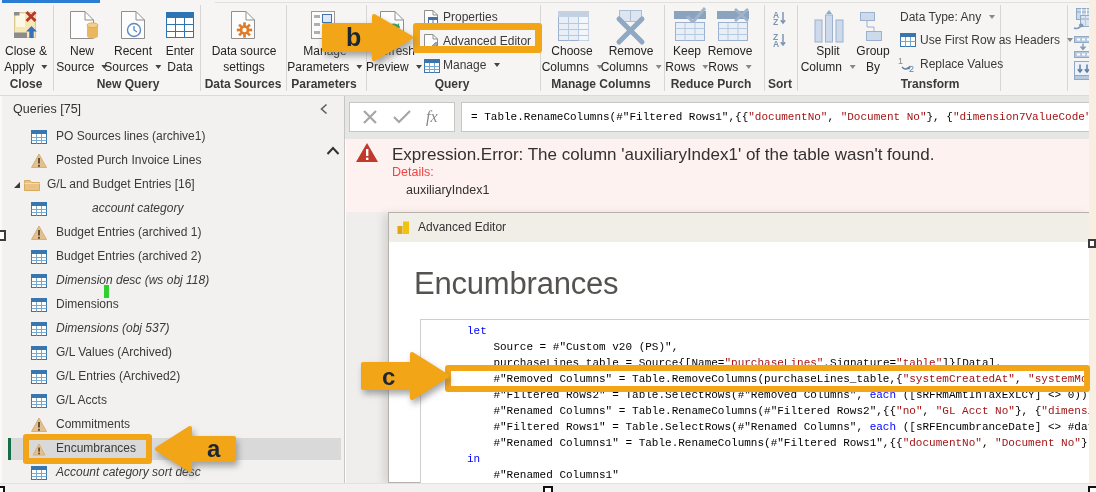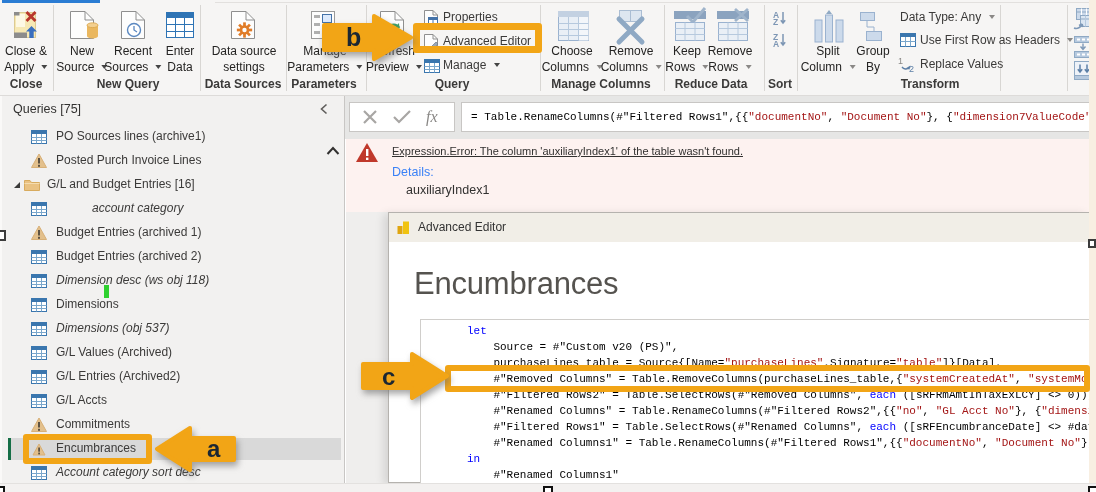--- a/index.html
+++ b/index.html
@@ -29,21 +29,21 @@
 <div class="sep" style="left:797px;"></div>
 <div class="sep" style="left:1000px;"></div>
 <div class="sep" style="left:1067px;"></div>
 
 <div class="lbl" style="left:26px;top:77px;">Close</div>
 <div class="lbl" style="left:128px;top:77px;">New Query</div>
 <div class="lbl" style="left:243px;top:77px;">Data Sources</div>
 <div class="lbl" style="left:324px;top:77px;">Parameters</div>
 <div class="lbl" style="left:452px;top:77px;">Query</div>
 <div class="lbl" style="left:601px;top:77px;">Manage Columns</div>
-<div class="lbl" style="left:711px;top:77px;">Reduce Data</div>
+<div class="lbl" style="left:711px;top:77px;">Reduce Purch</div>
 <div class="lbl" style="left:780px;top:77px;">Sort</div>
 <div class="lbl" style="left:930px;top:77px;">Transform</div>
 
 <div class="bt" style="left:26px;top:44px;">Close &amp;<br>Apply <span class="caret"></span></div>
 <div class="bt" style="left:82px;top:44px;">New<br>Source <span class="caret"></span></div>
 <div class="bt" style="left:133px;top:44px;">Recent<br>Sources <span class="caret"></span></div>
 <div class="bt" style="left:180px;top:44px;">Enter<br>Data</div>
 <div class="bt" style="left:244px;top:44px;">Data source<br>settings</div>
 <div class="bt" style="left:325px;top:44px;">Manage<br>Parameters <span class="caret"></span></div>
 <div class="bt" style="left:394px;top:44px;">Refresh<br>Preview <span class="caret"></span></div>
@@ -363,22 +363,22 @@
 </div>
 
 <div class="abs" style="left:0;top:96px;width:2px;height:387px;background:#faf9f8;"></div>
 
 <div class="abs" style="left:346px;top:139px;width:750px;height:73px;background:#fdf2f0;"></div>
 <svg class="abs" style="left:356px;top:143px;" width="22" height="19" viewBox="0 0 22 19">
   <path d="M11 0 L22 19 L0 19 Z" fill="#c0392b"></path>
   <rect x="10" y="6" width="2.4" height="7" fill="#fff"></rect>
   <rect x="10" y="14.6" width="2.4" height="2.4" fill="#fff"></rect>
 </svg>
-<div class="abs" style="left:392px;top:145px;font-size:11px;color:#323130;text-decoration:underline;">Expression.Error: The column 'auxiliaryIndex1' of the table wasn't found.</div>
-<div class="abs" style="left:392px;top:165px;font-size:12.5px;color:#3b82f6;">Details:</div>
+<div class="abs" style="left:392px;top:145px;font-size:17px;color:#323130;">Expression.Error: The column 'auxiliaryIndex1' of the table wasn't found.</div>
+<div class="abs" style="left:392px;top:165px;font-size:12.5px;color:#ef4444;">Details:</div>
 <div class="abs" style="left:406px;top:183px;font-size:12.5px;color:#323130;">auxiliaryIndex1</div>
 
 <div class="abs" style="left:346px;top:212px;width:42px;height:271px;background:#efeeed;"></div>
 
 <div class="abs" id="dialog" style="left:388px;top:212px;width:701px;height:271px;background:#fff;border:1px solid #b5b2ae;border-right:none;box-sizing:border-box;box-shadow:-4px 2px 9px rgba(0,0,0,0.12);">
   <div style="position:absolute;left:0;top:0;width:100%;height:29px;background:#f1eee7;"></div>
   <svg style="position:absolute;left:8px;top:8px;" width="13" height="13" viewBox="0 0 13 13">
     <rect x="0.5" y="5" width="5" height="8" fill="#e0a50f"></rect>
     <rect x="6" y="0.5" width="6" height="12.5" fill="#f0c310"></rect>
   </svg>

